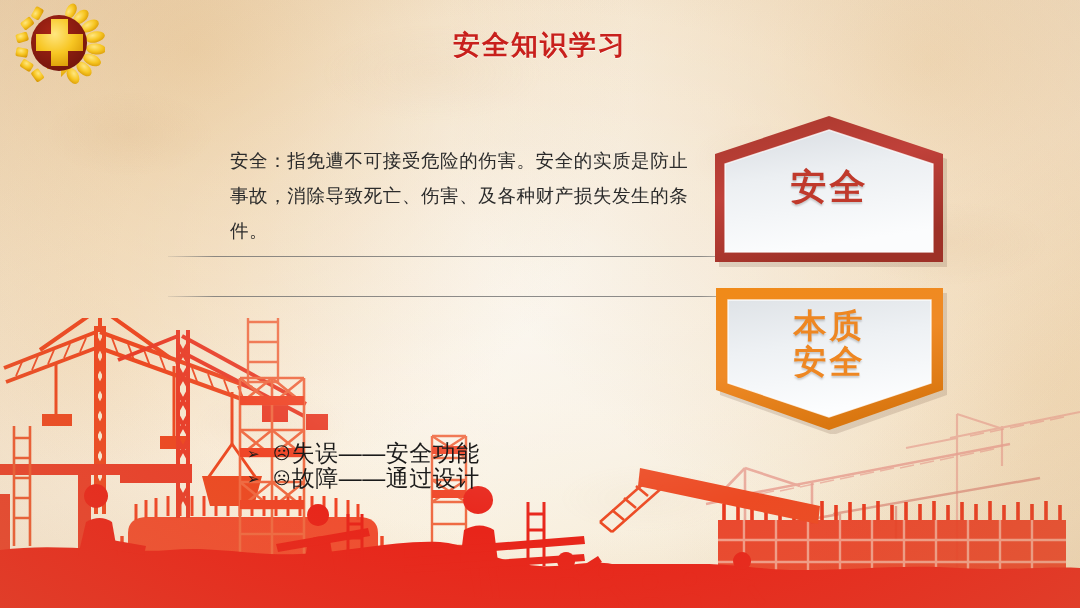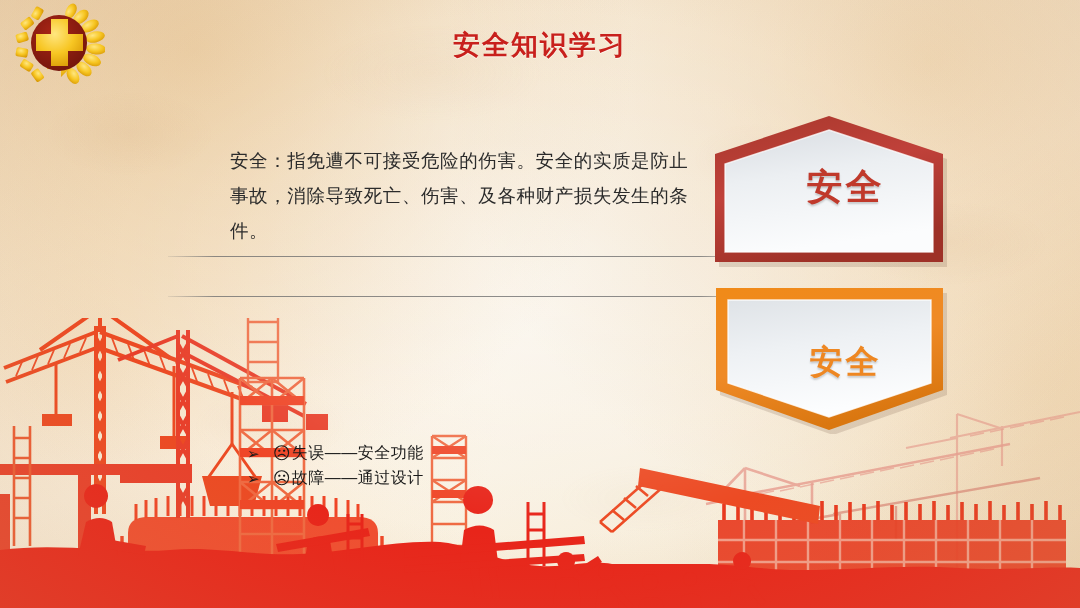--- a/index.html
+++ b/index.html
@@ -58,26 +58,26 @@
   .divider{position:absolute;left:168px;width:578px;height:1px;
            background:linear-gradient(90deg,rgba(120,120,120,.15),rgba(110,110,110,.78) 8%,rgba(110,110,110,.78) 92%,rgba(120,120,120,.15));}
   #div1{top:256px;}
   #div2{top:296px;}
 
   
   #bullets{position:absolute;left:247px;top:441px;}
   .bl{display:flex;align-items:center;height:25px;white-space:nowrap;}
   .arrow{width:26px;font-size:15px;color:#1a1a1a;line-height:1;}
   .face{font-size:17px;color:#1a1a1a;margin-right:1px;}
-  .bltxt{font-size:16px;color:#1a1a1a;letter-spacing:.5px;text-align:right;}
+  .bltxt{font-size:23px;color:#1a1a1a;letter-spacing:.5px;text-align:right;}
 
   
   .badge{position:absolute;}
   .badge .lbl{
-    position:absolute;left:16px;width:100%;text-align:center;
+    position:absolute;left:0;width:100%;text-align:center;
     font-weight:bold;letter-spacing:3px;line-height:1.08;
     text-shadow:0 2px 2px rgba(0,0,0,.18);
     font-family:"Liberation Sans","DejaVu Sans",sans-serif;
   }
   #badge1{left:712px;top:112px;width:235px;height:156px;}
   #badge1 .lbl{top:56px;font-size:36px;color:#c0392b;}
   #badge2{left:712px;top:284px;width:235px;height:150px;}
   #badge2 .lbl{top:24px;font-size:33px;color:#ee8722;}
 
   
@@ -401,17 +401,17 @@
           <stop offset="55%" stop-color="#ef8a26"></stop>
           <stop offset="100%" stop-color="#da7710"></stop>
         </linearGradient>
       </defs>
       <path d="M4 4 L231 4 L231 106 L117 146 L4 106 Z" fill="rgba(120,90,70,.20)" transform="translate(4,5)"></path>
       <path d="M4 4 L231 4 L231 106 L117 146 L4 106 Z" fill="url(#bord2)"></path>
       <path d="M16 16 L219 16 L219 99 L117 133 L16 99 Z" fill="url(#plate2)"></path>
       <path d="M16 16 L219 16 L219 99 L117 133 L16 99 Z" fill="none" stroke="#ffffff" stroke-width="1.4" opacity=".8"></path>
     </svg>
     <div class="lbl">
-      <br>
+      <span>本质</span><br>
       <span>安全</span>
     </div>
   </div>
 </div>
 
 </body></html>

